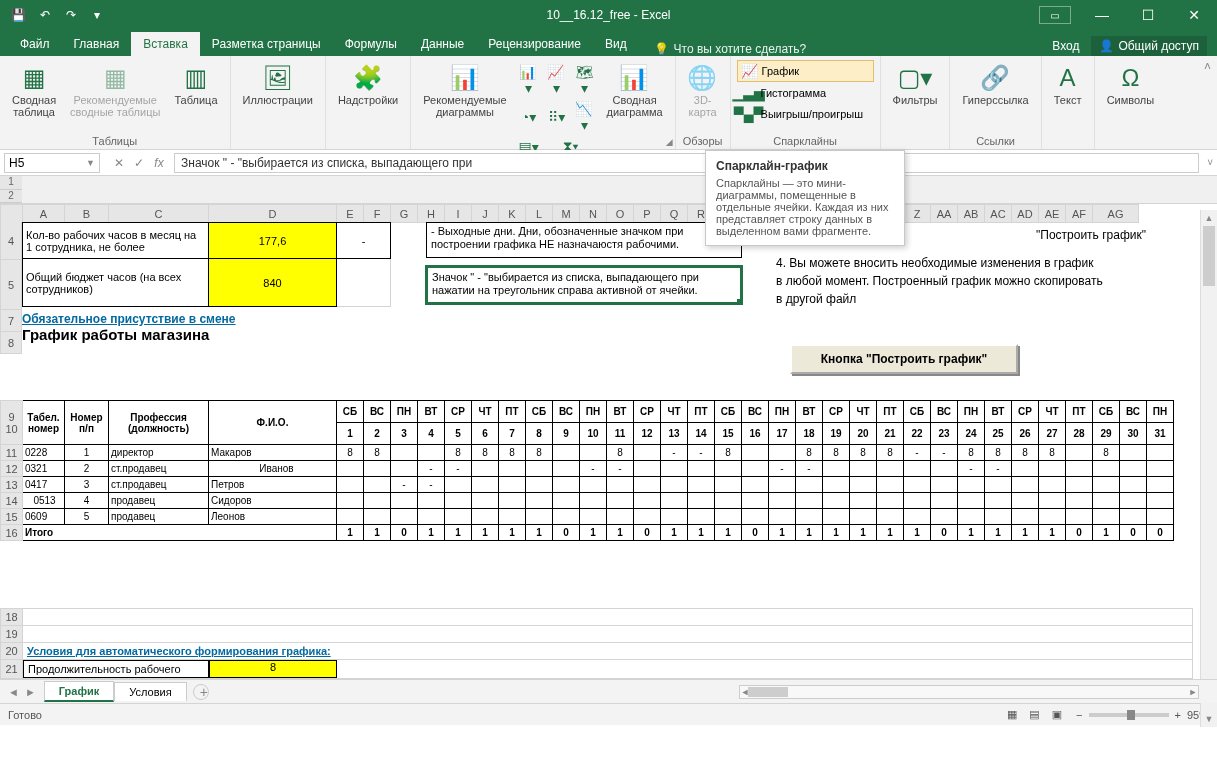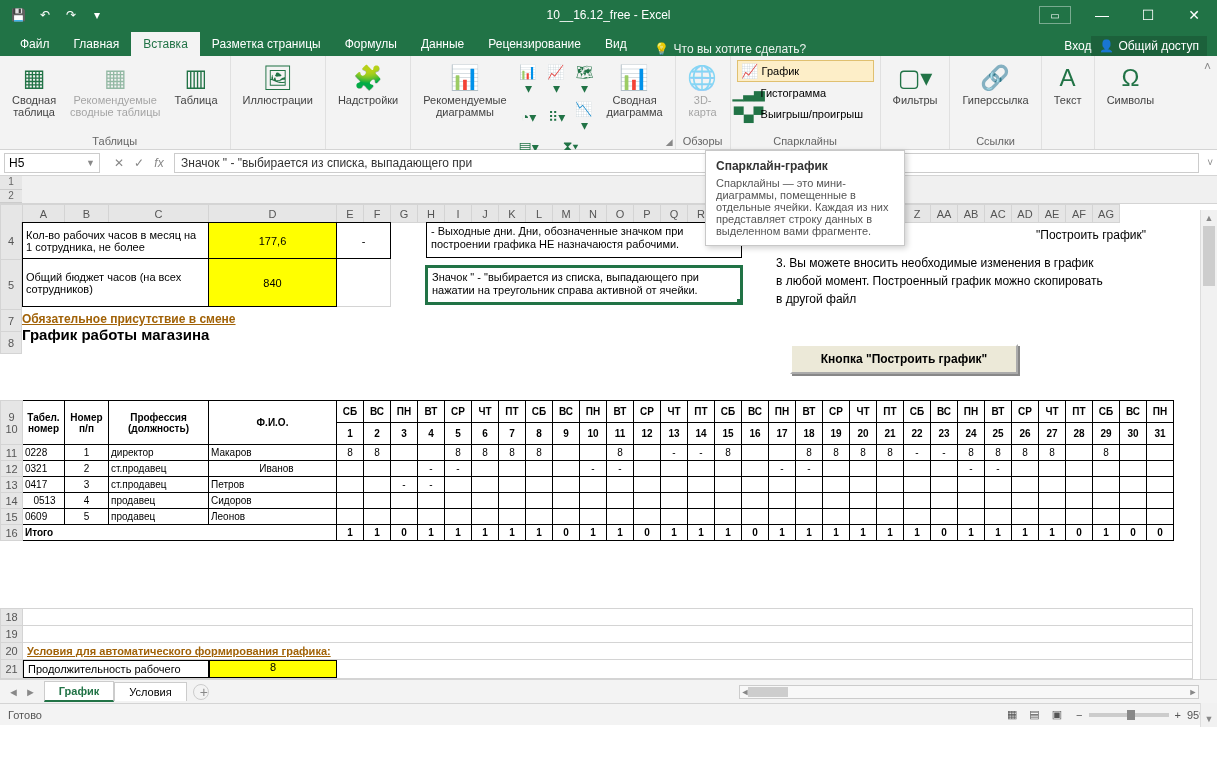--- a/index.html
+++ b/index.html
@@ -12,21 +12,21 @@
 .titlebar .title { position: absolute; left: 50%; transform: translateX(-50%); font-size: 12px; }
 .titlebar .winctl { margin-left: auto; display: flex; }
 .titlebar .winctl span { width: 46px; height: 30px; display: flex; align-items: center; justify-content: center; cursor: pointer; font-size: 14px; }
 .titlebar .winctl .ribbon-opt { width: 32px; font-size: 10px; border:1px solid rgba(255,255,255,.4); height:18px; margin:6px 8px 0 0; }
 
 
 .tabsrow { background: #217346; height: 26px; display: flex; align-items: flex-end; color: #fff; padding-left: 8px; }
 .tabsrow .tab { padding: 5px 12px; font-size: 12px; cursor: pointer; }
 .tabsrow .tab.active { background: #f3f3f3; color: #217346; }
 .tabsrow .tell { margin-left: 16px; display:flex; align-items:center; gap:4px; opacity:.9; }
-.tabsrow .right { margin-left: auto; display: flex; align-items: center; padding-right: 10px; font-size:12px; }
+.tabsrow .right { margin-left: auto; display: flex; align-items: center; gap: 12px; padding-right: 10px; font-size:12px; }
 .tabsrow .right .share { background: rgba(0,0,0,.15); padding: 3px 8px; display:flex; align-items:center; gap:4px; }
 
 
 .ribbon { background: #f3f3f3; border-bottom: 1px solid #d4d4d4; height: 94px; display: flex; position: relative; }
 .rgroup { border-right: 1px solid #e0e0e0; padding: 4px 6px 2px; display: flex; flex-direction: column; }
 .rgroup .controls { display: flex; flex: 1; gap: 2px; align-items:flex-start; }
 .rgroup .label { text-align: center; font-size: 11px; color: #666; padding-top: 2px; }
 .rbtn { display: flex; flex-direction: column; align-items: center; justify-content: flex-start; padding: 2px 6px; cursor: pointer; text-align: center; min-width: 40px; }
 .rbtn.disabled { opacity: .45; cursor: default; }
 .rbtn .icon { font-size: 24px; height: 32px; display:flex; align-items:center; justify-content:center; color:#217346; }
@@ -57,21 +57,21 @@
 
 .gridwrap { position: relative; height: 475px; overflow: hidden; background:#fff; }
 table.sheet { border-collapse: collapse; table-layout: fixed; }
 table.sheet th, table.sheet td { border: 1px solid #d4d4d4; font-size: 11px; padding: 1px 3px; background:#fff; overflow:hidden; white-space:nowrap; text-overflow:clip; vertical-align:middle; }
 table.sheet th { background: #e6e6e6; font-weight: normal; color:#555; text-align:center; }
 table.sheet th.rowhdr { width:22px; min-width:22px; }
 .colhdr th { height:18px; }
 .yellow { background: #ffff00 !important; text-align:center; }
 .centered { text-align:center; }
 .bold { font-weight:bold; }
-.link { color: #a16207; text-decoration: underline; }
+.link { color: #0369a1; text-decoration: underline; }
 .selcell { outline: 2px solid #217346; outline-offset:-1px; }
 
 
 .infobox1 { position:absolute; left:426px; top:18px; width:316px; height:36px; border:1px solid #000; background:#fff; font-size:11px; padding:2px 4px; line-height:13px; }
 .infobox2 { position:absolute; left:426px; top:62px; width:316px; height:38px; border:2px solid #217346; background:#fff; font-size:11px; padding:3px 4px; line-height:13px; }
 .infobox2::after { content:""; position:absolute; right:-3px; bottom:-3px; width:6px; height:6px; background:#217346; }
 .sidetext { position:absolute; left:776px; top:22px; font-size:12px; color:#000; line-height:18px; width:410px; }
 .buildbtn { position:absolute; left:790px; top:140px; width:228px; height:30px; background:#ece9d8; border:2px outset #fff; box-shadow:2px 2px 0 #888; font-size:12px; font-weight:bold; text-align:center; line-height:26px; cursor:pointer; }
 
 
@@ -381,21 +381,21 @@
       <th style="width:27px">W</th>
       <th style="width:27px">X</th>
       <th style="width:27px">Y</th>
       <th style="width:27px">Z</th>
       <th style="width:27px">AA</th>
       <th style="width:27px">AB</th>
       <th style="width:27px">AC</th>
       <th style="width:27px">AD</th>
       <th style="width:27px">AE</th>
       <th style="width:27px">AF</th>
-      <th style="width:27px">AG</th>
+      <th style="width:46px">AG</th>
     </tr>
   </tbody>
     </table>
 
   <div class="lefthdrs">
     <div style="height:38px; line-height:38px;">4</div>
     <div style="height:50px; line-height:50px;">5</div>
     <div style="height:22px; line-height:22px;">7</div>
     <div style="height:22px; line-height:22px;">8</div>
   </div>
@@ -416,21 +416,21 @@
     </tbody>
       </table>
   </div>
 
   <div class="infobox1">- Выходные дни. Дни, обозначенные значком при построении графика НЕ назначаюстя рабочими.</div>
   <div class="infobox2 selcell">Значок " - "выбирается из списка, выпадающего при нажатии на треугольник справа активной от ячейки.</div>
 
   <div class="sidetext">
     <div style="text-align:right; padding-right:40px;">"Построить график"</div>
     <div style="height:10px;"></div>
-    <div>3. Вы можете вносить необходимые изменения в график</div>
+    <div>4. Вы можете вносить необходимые изменения в график</div>
     <div>в любой момент. Построенный график можно скопировать</div>
     <div>в другой файл</div>
   </div>
 
   <div class="buildbtn">Кнопка "Построить график"</div>
 
   <div style="position:absolute; left:22px; top:108px; height:20px;">
     <span class="link bold">Обязательное присутствие в смене</span>
   </div>
   <div style="position:absolute; left:22px; top:122px; font-size:15px;text-align:right;" class="bold">График работы магазина</div>

